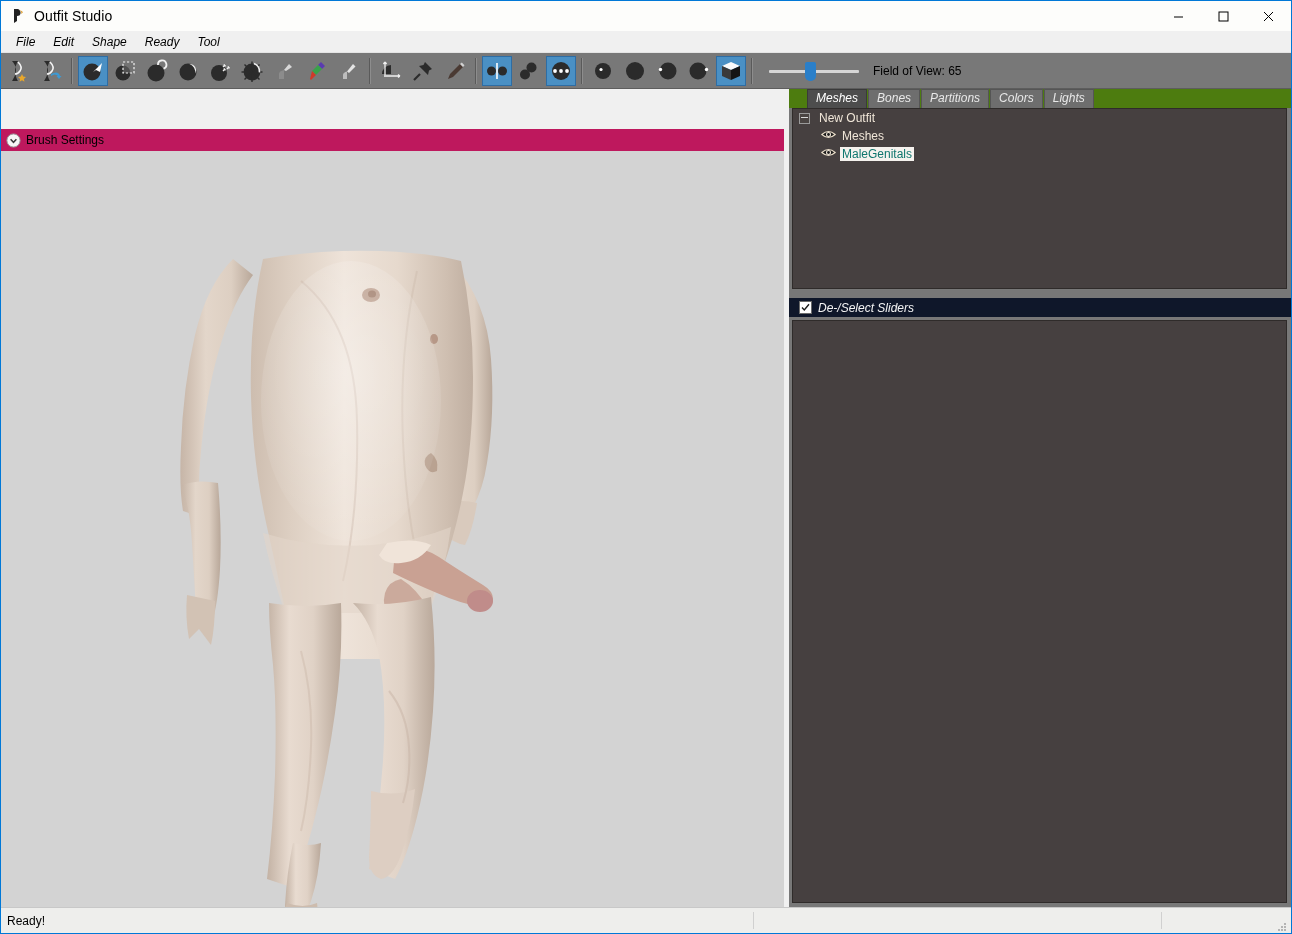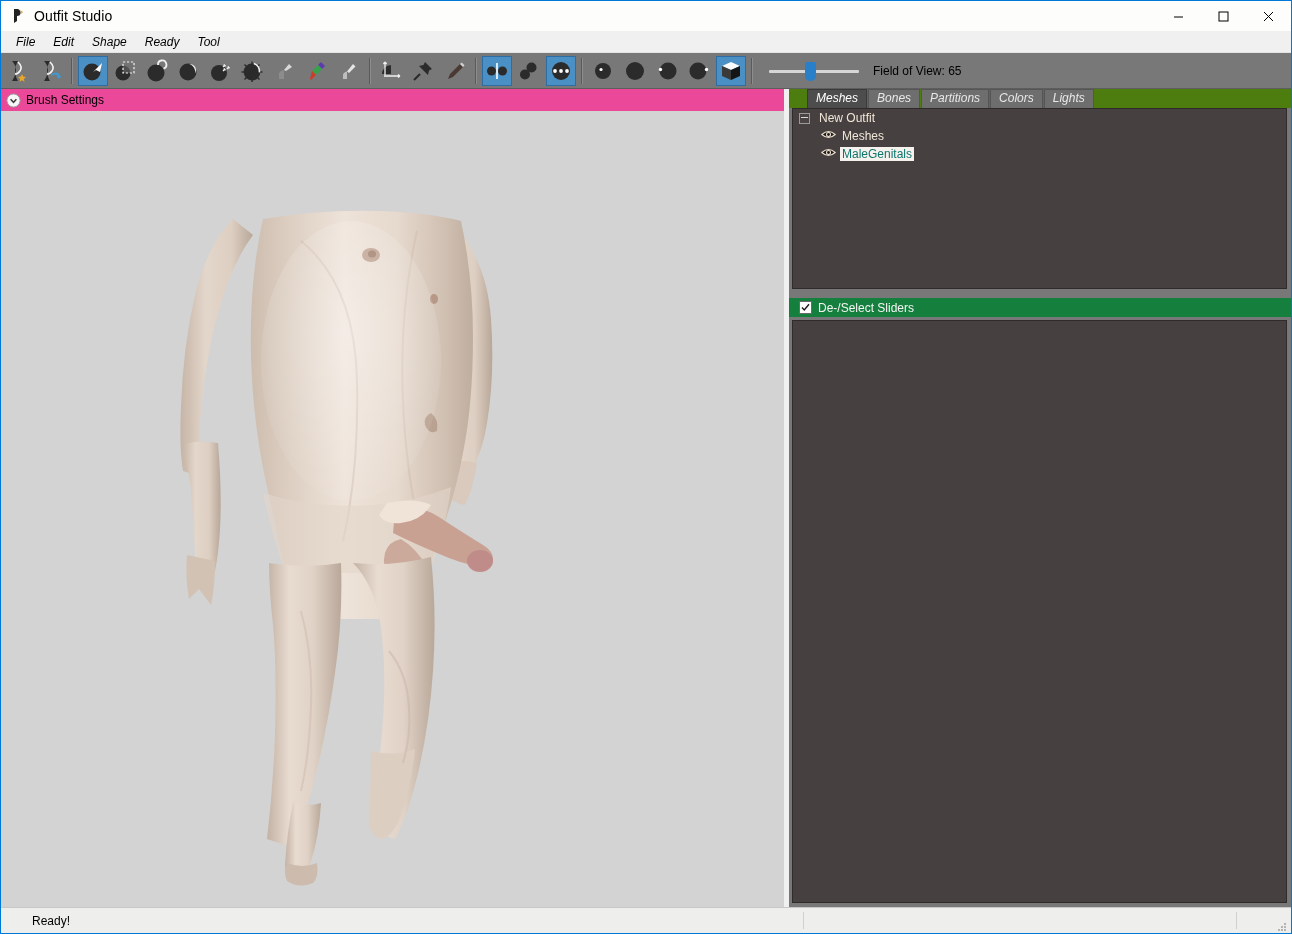--- a/index.html
+++ b/index.html
@@ -137,25 +137,26 @@
   
   .left-col {
     width: 783px;
     display: flex;
     flex-direction: column;
     min-width: 0;
     background: #f0f0f0;
   }
   .brush-settings-bar {
     height: 22px;
-    background: #ec4899;
+    background: #be185d;
     display: flex;
     align-items: center;
     padding-left: 5px;
     flex: 0 0 auto;
+    margin-top: 40px;
   }
   .collapse-chevron {
     width: 15px; height: 15px;
     margin-right: 5px;
   }
   .brush-label {
     font-size: 12px;
     color: #000;
   }
   .viewport {
@@ -244,25 +245,26 @@
   .eye-icon { margin-right: 4px; flex: 0 0 auto; display:block; }
   .tree-label { line-height: 14px; padding: 0 2px; }
   .tree-label.selected {
     background: #f5f2ee;
     color: #0f766e;
   }
 
   .sliders-header {
     margin-top: 9px;
     height: 19px;
-    background: #15803d;
+    background: #0f172a;
     display: flex;
     align-items: center;
     padding-left: 10px;
     flex: 0 0 auto;
+    font-style: italic;
   }
   .checkbox {
     width: 11px; height: 11px;
     background: #ffffff;
     border: 1px solid #6a6a6a;
     margin-right: 6px;
     position: relative;
     flex: 0 0 auto;
   }
   .checkbox svg { position: absolute; left: 0; top: 0; }
@@ -286,21 +288,20 @@
     flex: 0 0 auto;
     position: relative;
   }
   .status-cell {
     font-size: 12px;
     color: #000;
     padding-left: 6px;
     height: 17px;
     display: flex; align-items: center;
     box-sizing: border-box;
-    margin-left: 25px;
   }
   .status-cell.c1 { width: 752px; }
   .status-cell.c2 { width: 408px; border-left: 1px solid #d0d0d0; }
   .status-cell.c3 { flex: 1 1 auto; border-left: 1px solid #d0d0d0; }
   .grip {
     position: absolute;
     right: 3px; bottom: 2px;
     width: 12px; height: 12px;
   }
 </style>

